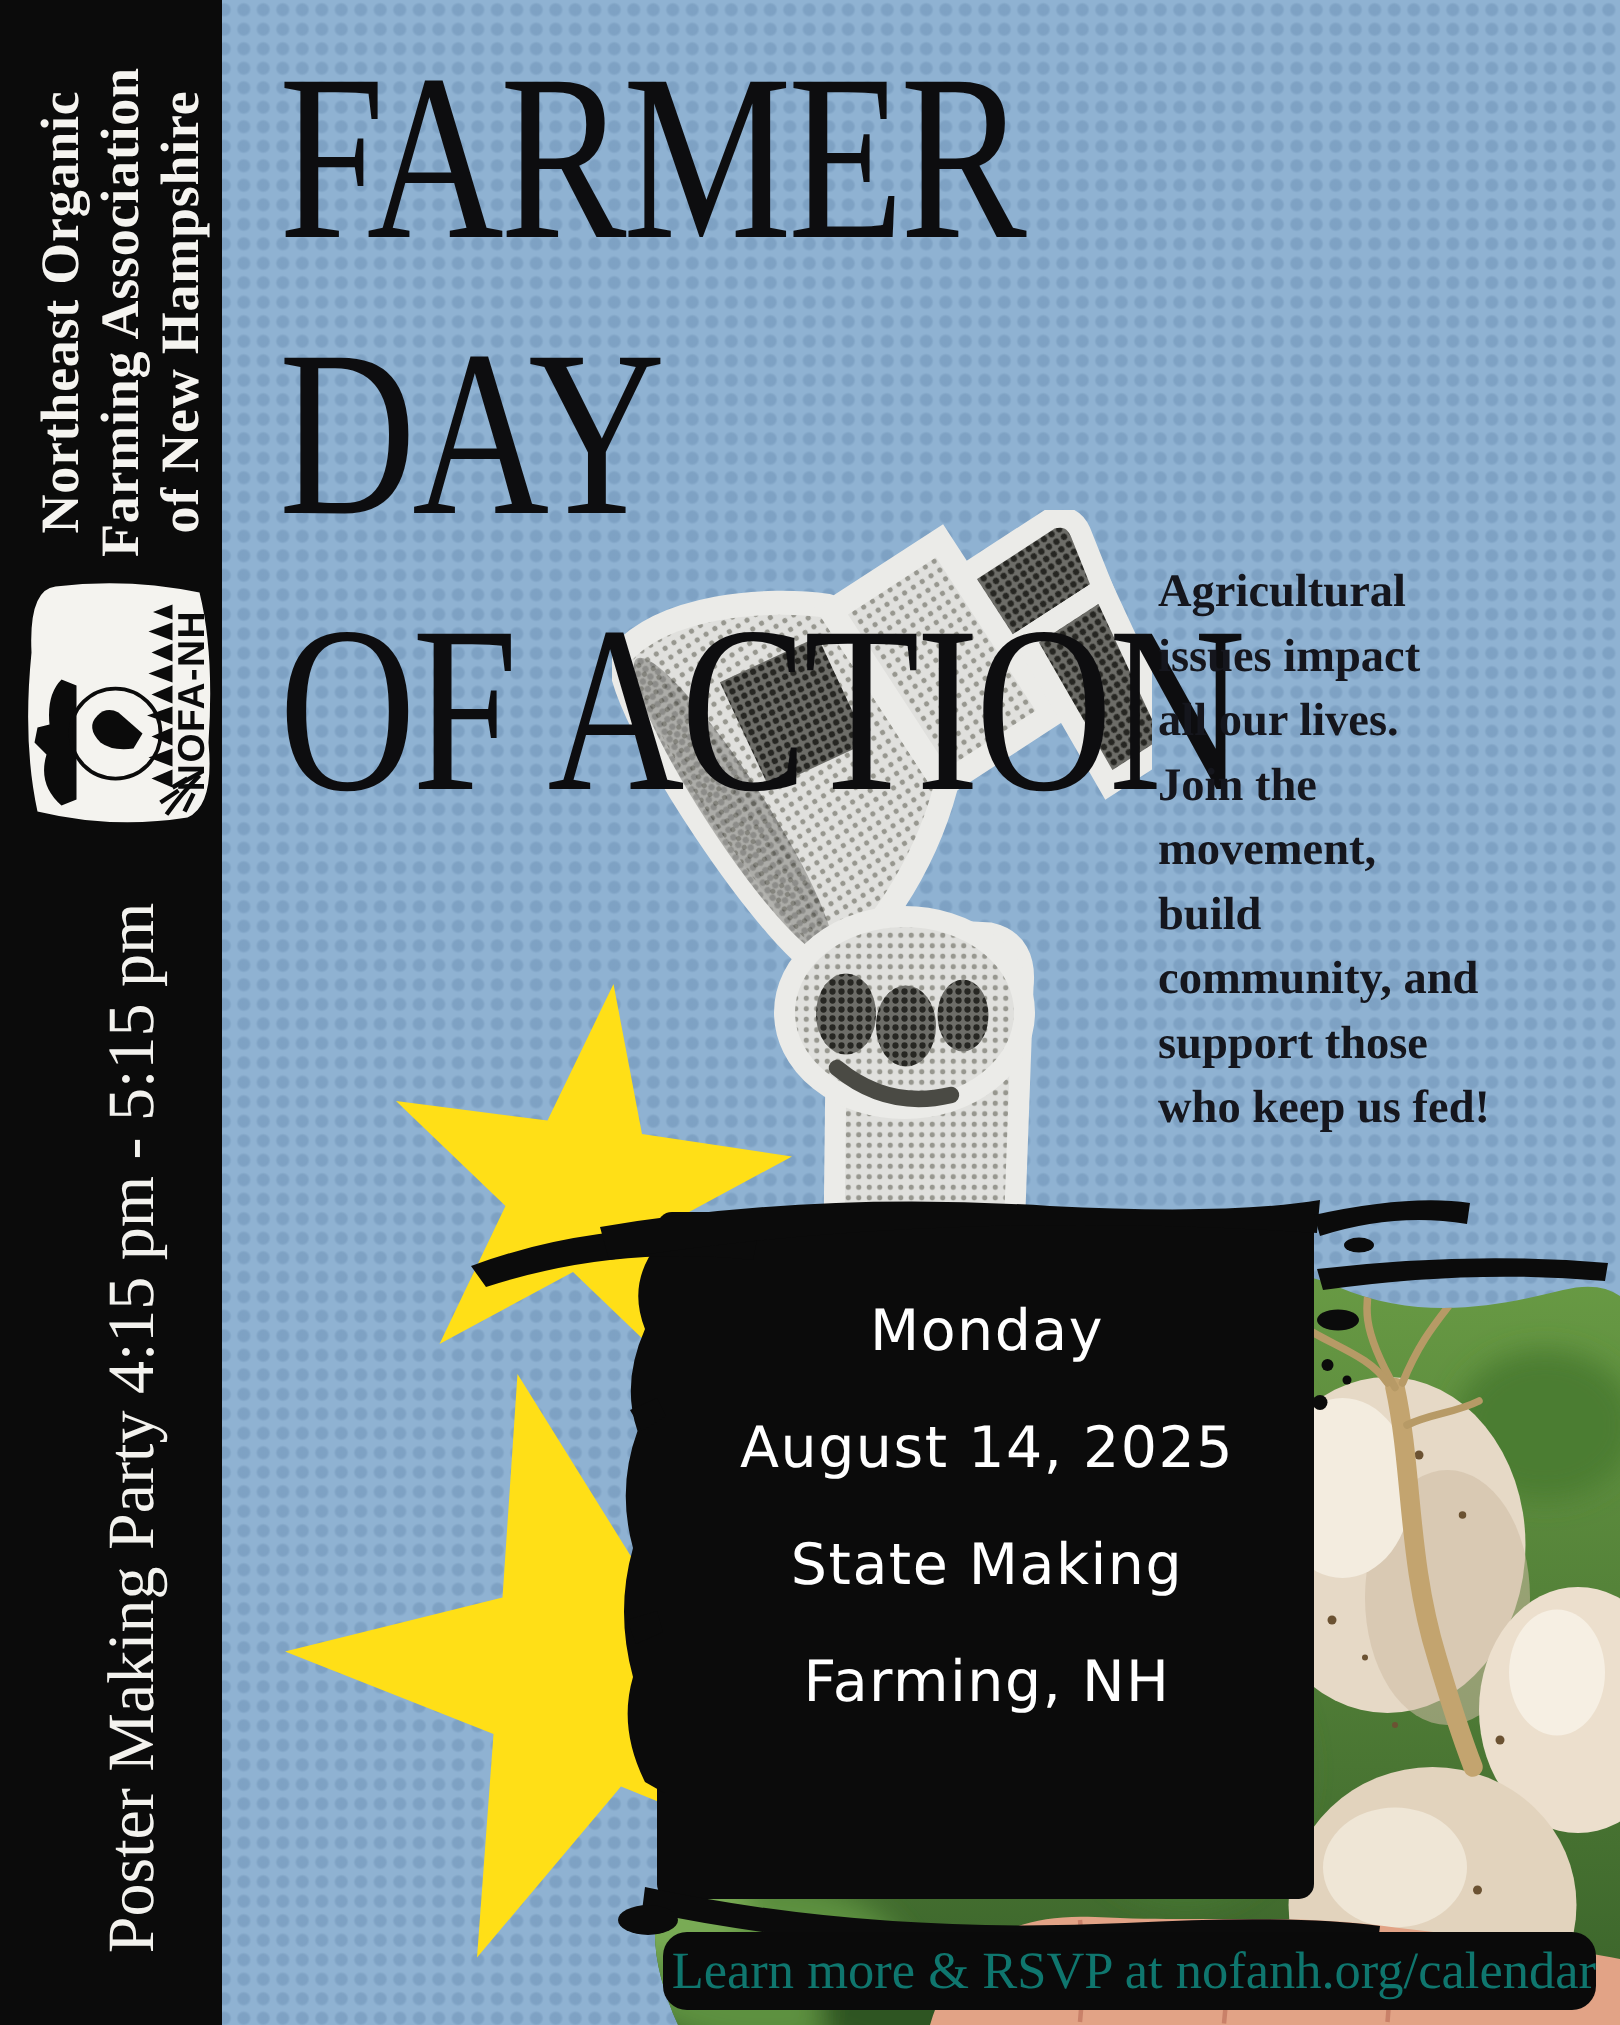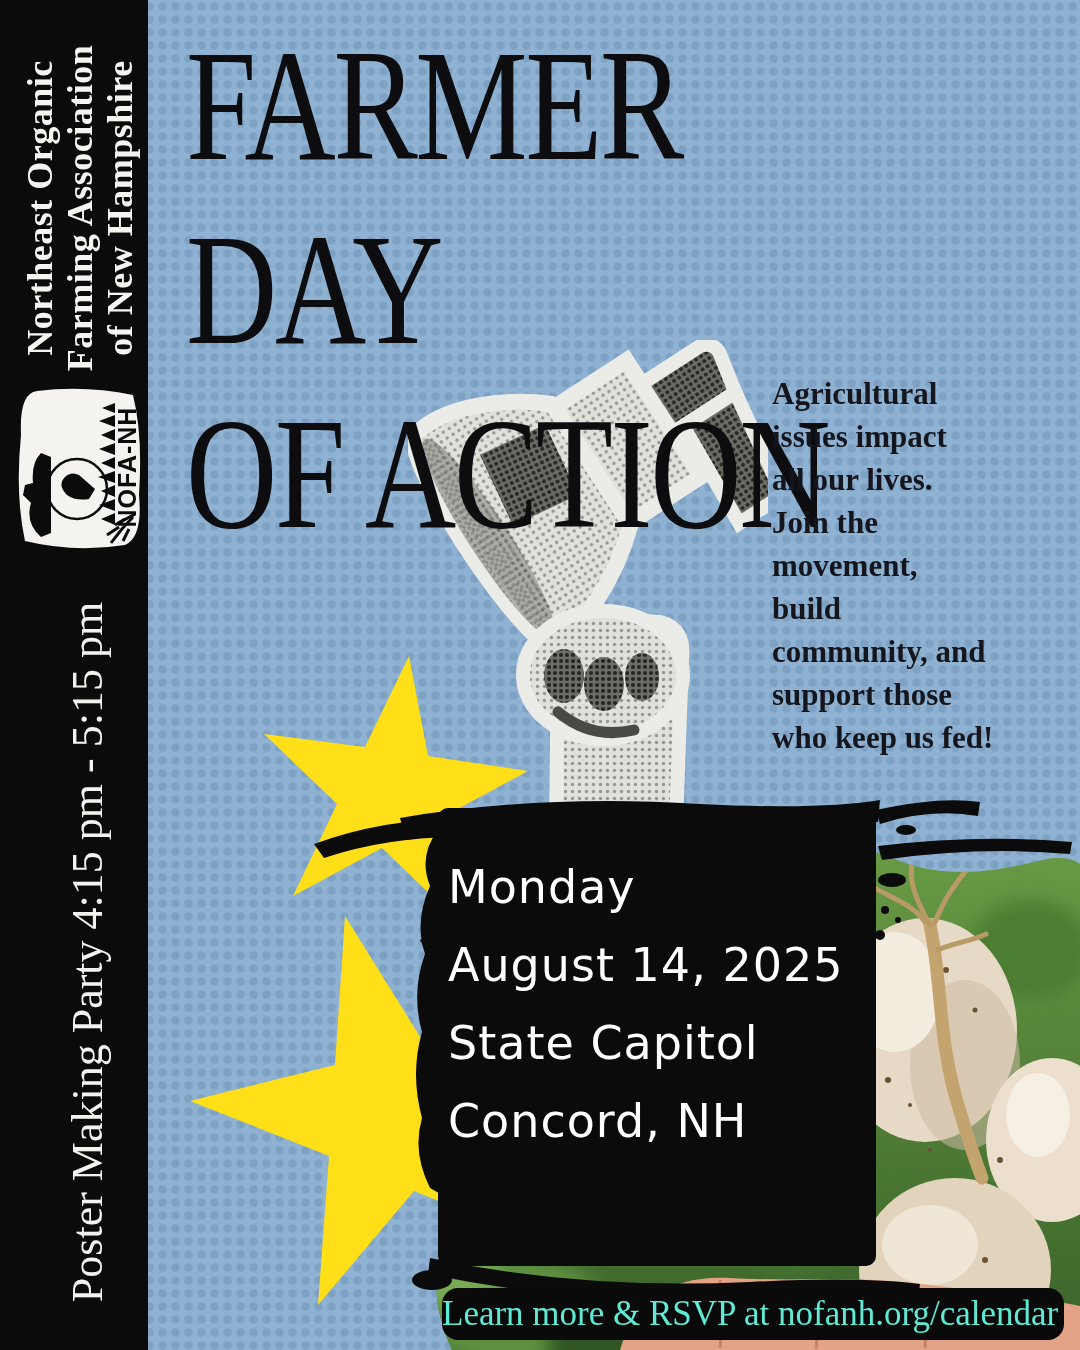--- a/index.html
+++ b/index.html
@@ -33,29 +33,29 @@
     position:absolute;left:772px;top:372px;width:290px;z-index:6;
     color:#15161d;font-weight:bold;font-size:31px;line-height:43px;white-space:pre-line;
   }
   
   .layer{position:absolute;left:0;top:0;width:1080px;height:1350px;z-index:4;}
   .megaphone-svg{position:absolute;left:408px;top:340px;z-index:5;}
   .photo-svg{position:absolute;left:390px;top:830px;z-index:8;}
   .box-svg{position:absolute;left:280px;top:760px;z-index:10;}
   
   .event-lines{
-    position:absolute;left:448px;top:848px;width:420px;z-index:12;text-align:left;
-    color:#ffffff;font-family:"DejaVu Sans", sans-serif;font-size:46px;line-height:78px;
+    position:absolute;left:448px;top:848px;width:420px;z-index:12;text-align:center;
+    color:#ffffff;font-family:"DejaVu Sans", sans-serif;font-size:38px;line-height:78px;
     letter-spacing:1px;white-space:nowrap;
   }
   
   .footer-pill{
     position:absolute;left:442px;top:1288px;width:622px;height:52px;z-index:14;
-    background:#0a0a0a;border-radius:16px;text-align:left;
-    color:#5eead4;font-size:35px;line-height:52px;white-space:nowrap;
+    background:#0a0a0a;border-radius:16px;text-align:right;
+    color:#0f766e;font-size:35px;line-height:52px;white-space:nowrap;
   }
 </style>
 </head>
 <body>
 
 <div class="poster">
 
   <svg class="layer" viewBox="0 0 1080 1350">
     <polygon fill="#ffdf17" points="409,656 428,756 528,771 439,819 456,919 382,848 293,896 337,804 264,734 365,747"></polygon>
     <polygon fill="#ffdf17" points="345,916 424,1043 569,1006 473,1120 552,1247 414,1191 318,1305 329,1156 190,1101 335,1065"></polygon>
@@ -176,22 +176,22 @@
       <path d="M240,540 Q360,556 470,548 L469,558 Q360,566 238,550 Z"></path>
       <ellipse cx="152" cy="520" rx="20" ry="10"></ellipse>
       <path d="M140,180 l18,-8 6,12 -16,10 z"></path>
       <path d="M138,320 l20,-6 4,14 -18,8 z"></path>
     </g>
   </svg>
 
   <div class="event-lines">
     <div>Monday</div>
     <div>August 14, 2025</div>
-    <div>State Capitol</div>
-    <div>Concord, NH</div>
+    <div>State Making</div>
+    <div>Farming, NH</div>
   </div>
 
   <h1 class="title" style="margin:0;">FARMER DAY
 OF ACTION</h1>
 
   <p class="intro" style="margin:0;">Agricultural
 issues impact
 all our lives.
 Join the
 movement,

